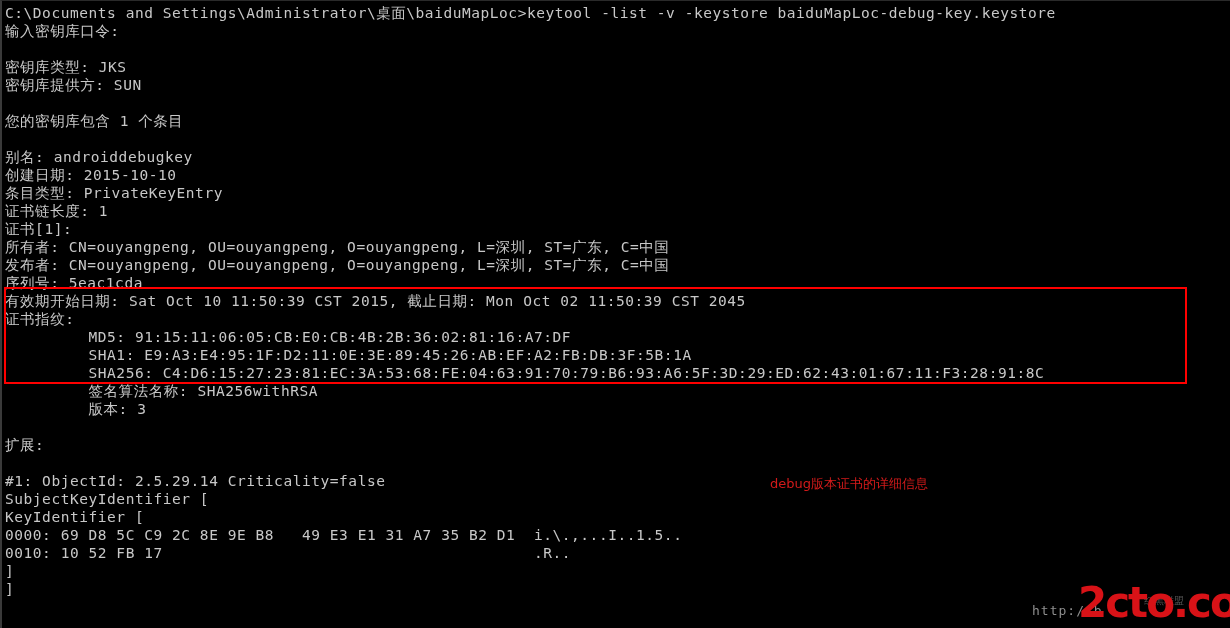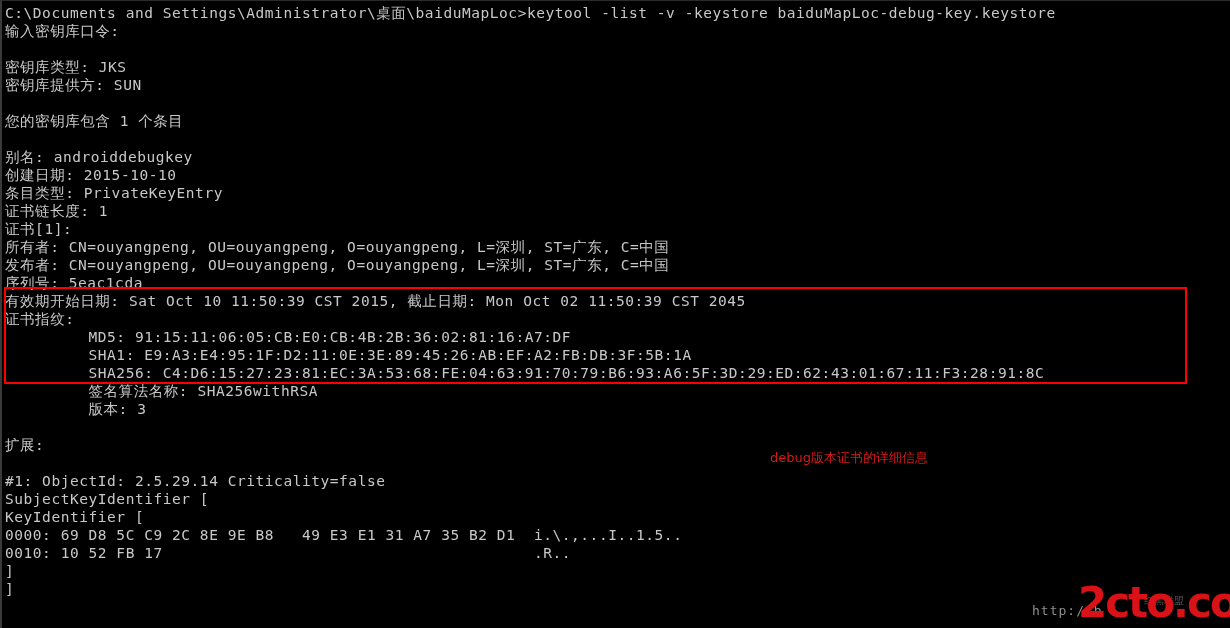--- a/index.html
+++ b/index.html
@@ -57,21 +57,21 @@
     height: 97px;
     border: 2px solid #ff0000;
     box-sizing: border-box;
     pointer-events: none;
   }
 
   
   #annotation {
     position: absolute;
     left: 768px;
-    top: 449px;
+    top: 475px;
     color: #d31a1a;
     font-family: "DejaVu Sans", "Liberation Sans", sans-serif;
     font-size: 13px;
     line-height: 16px;
     white-space: pre;
   }
 
   
   #watermark {
     position: absolute;

